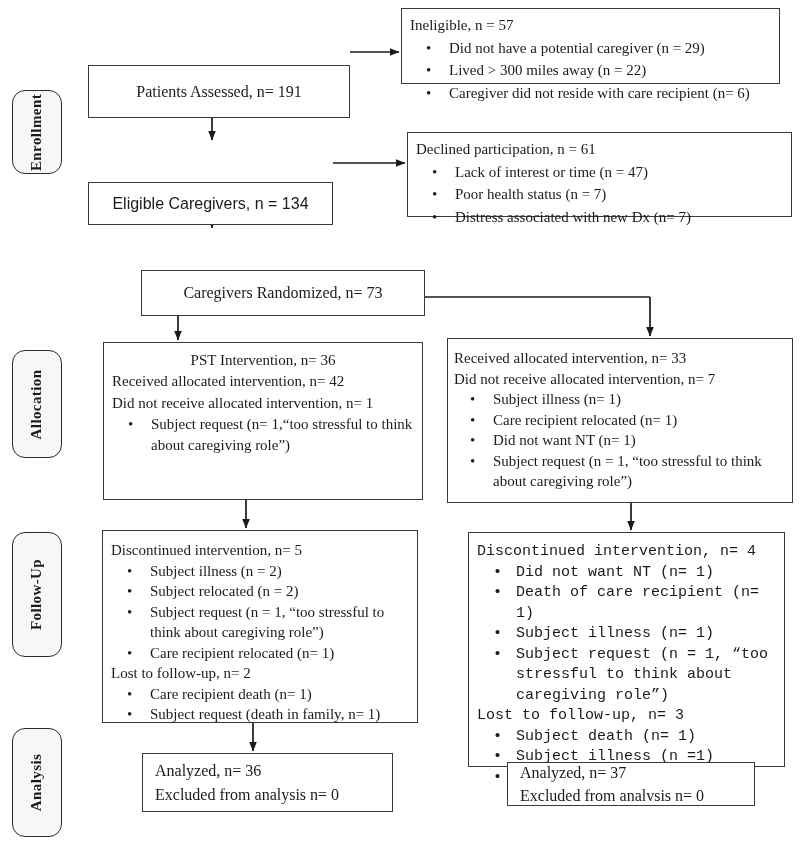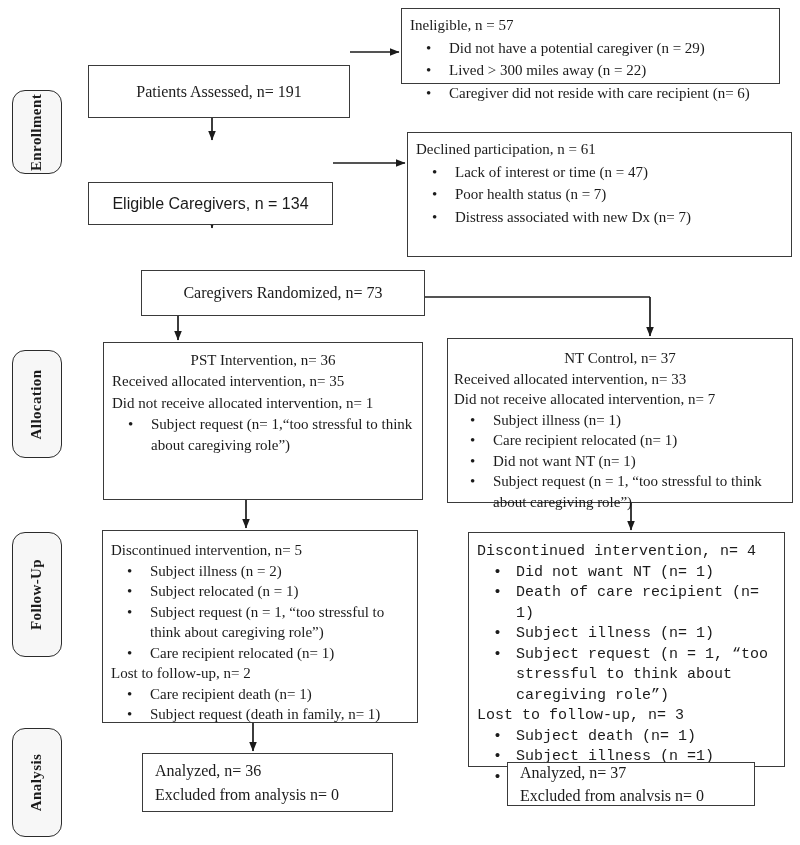--- a/index.html
+++ b/index.html
@@ -95,21 +95,21 @@
           <span class="dot">•</span>
           <span class="btxt">Caregiver did not reside with care recipient (n= 6)</span>
         </div>
       </div>
   </div>
 
   <div class="box center-box sans" style="left:88px;top:142px;width:245px;height:43px;">
     <span>Eligible Caregivers, n = 134</span>
   </div>
 
-  <div class="box list-box nw" style="left:407px;top:132px;width:385px;height:125px;">
+  <div class="box list-box nw" style="left:407px;top:132px;width:385px;height:85px;">
     <div>Declined participation, n = 61</div>
     <div>
 
         <div class="brow">
           <span class="dot">•</span>
           <span class="btxt">Lack of interest or time (n = 47)</span>
         </div>
 
         <div class="brow">
           <span class="dot">•</span>
@@ -124,34 +124,33 @@
   </div>
 
   <div class="box center-box" style="left:141px;top:230px;width:284px;height:46px;">
     <span>Caregivers Randomized, n= 73</span>
   </div>
 
   <div class="box list-box roomy" style="left:103px;top:342px;width:320px;height:158px;">
     <div class="ctitle">PST Intervention, n= 36</div>
     <div>
 
-    <div>Received allocated intervention, n= 35</div>
+    <div>Received allocated intervention, n= 42</div>
         <div>Did not receive allocated intervention, n= 1</div>
       </div>
     <div>
 
         <div class="brow">
           <span class="dot">•</span>
           <span class="btxt">Subject request (n= 1,“too stressful to think about caregiving role”)</span>
         </div>
       </div>
   </div>
 
   <div class="box list-box tight" style="left:447px;top:338px;width:346px;height:165px;padding-left:6px;padding-right:6px;">
-    <div class="ctitle">NT Control, n= 37</div>
     <div>
 
     <div>Received allocated intervention, n= 33</div>
         <div>Did not receive allocated intervention, n= 7</div>
       </div>
     <div>
 
         <div class="brow">
           <span class="dot">•</span>
           <span class="btxt">Subject illness (n= 1)</span>
@@ -178,21 +177,21 @@
     <div>Discontinued intervention, n= 5</div>
     <div>
 
         <div class="brow">
           <span class="dot">•</span>
           <span class="btxt">Subject illness (n = 2)</span>
         </div>
 
         <div class="brow">
           <span class="dot">•</span>
-          <span class="btxt">Subject relocated (n = 1)</span>
+          <span class="btxt">Subject relocated (n = 2)</span>
         </div>
 
         <div class="brow">
           <span class="dot">•</span>
           <span class="btxt">Subject request (n = 1, “too stressful to think about caregiving role”)</span>
         </div>
 
         <div class="brow">
           <span class="dot">•</span>
           <span class="btxt">Care recipient relocated (n= 1)</span>

